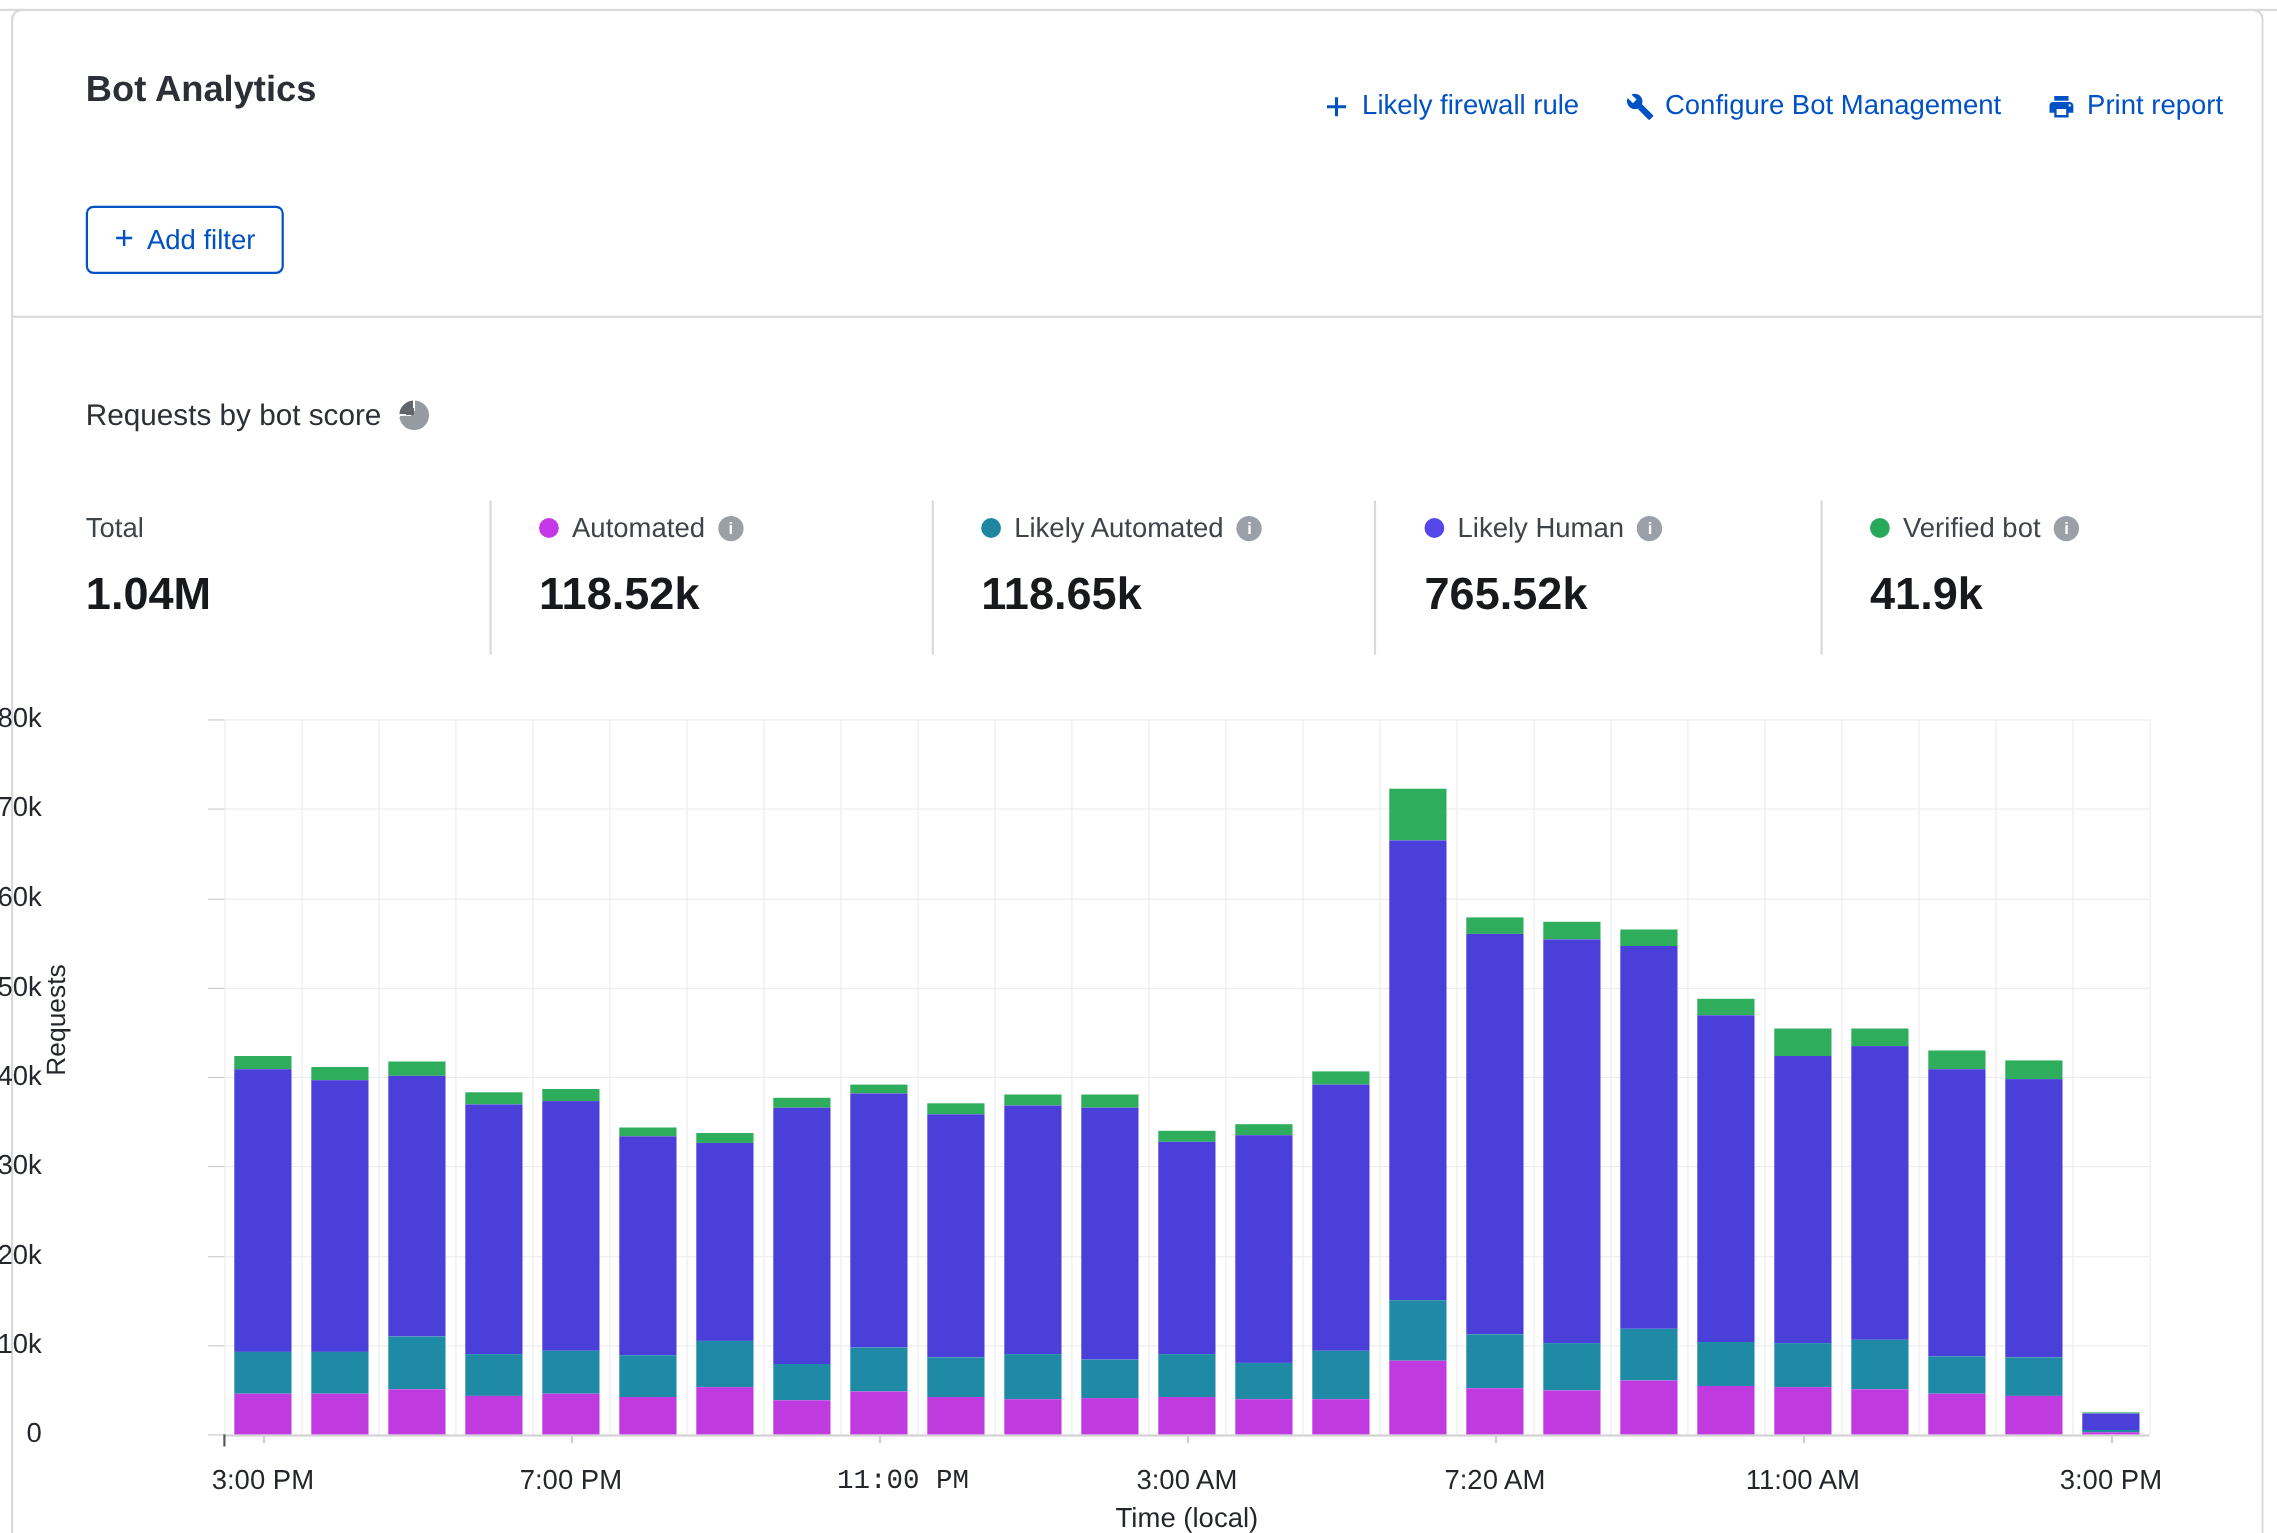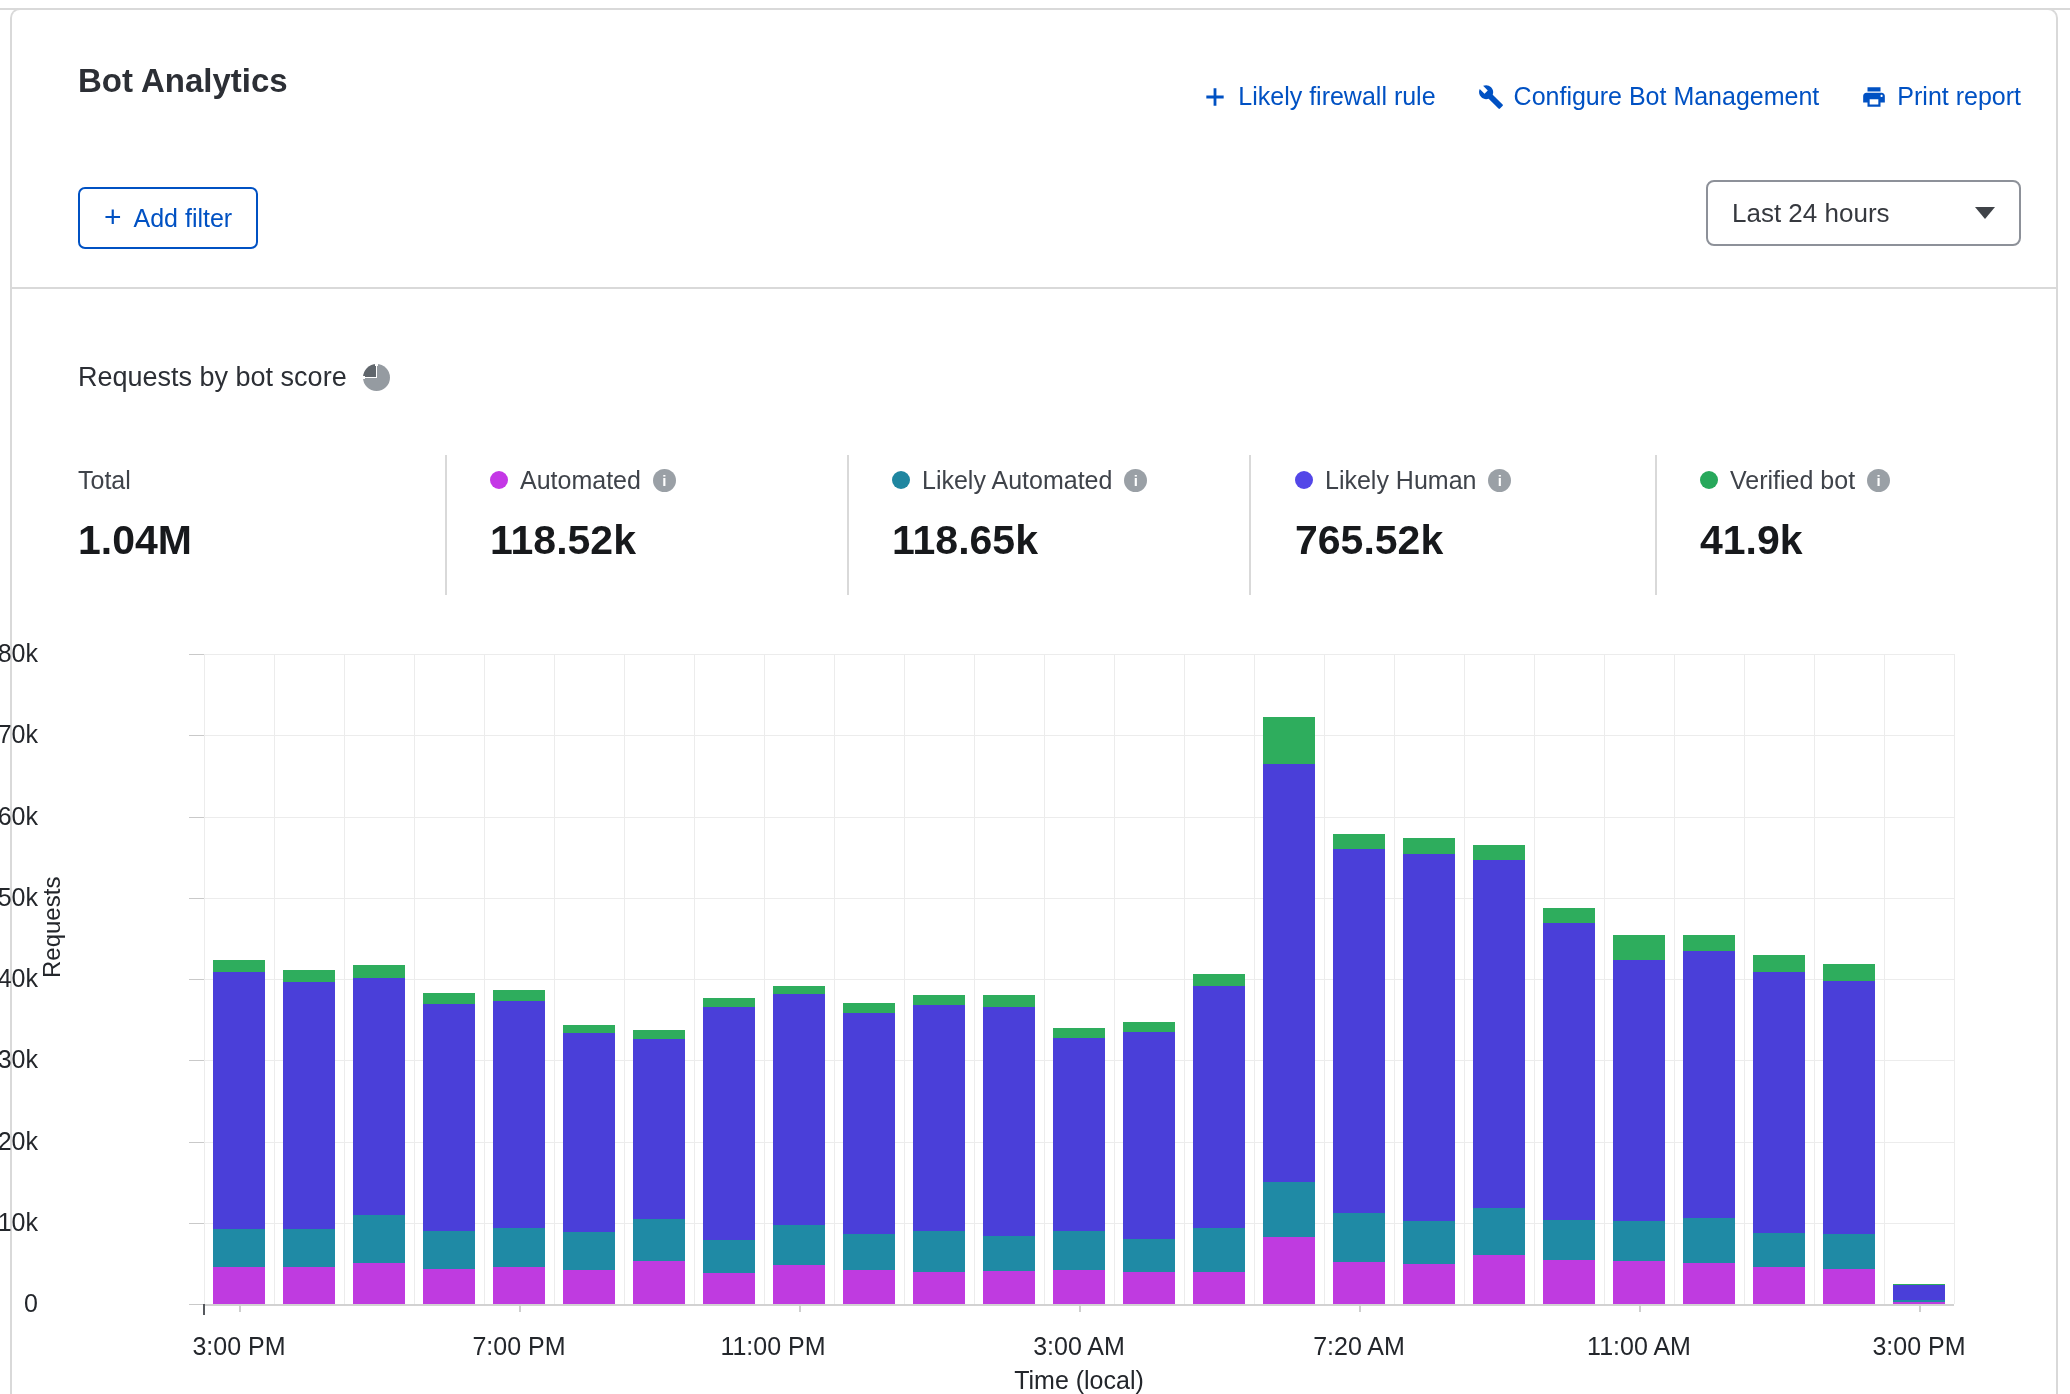--- a/index.html
+++ b/index.html
@@ -97,24 +97,20 @@
       </span>
       <span>Print report</span>
     </div>
   </div>
 
   <button class="add-filter">
     <span class="plus">+</span>
     <span>Add filter</span>
   </button>
 
-  <div class="time-range">
-    <span>Last 24 hours</span>
-    <span class="caret"></span>
-  </div>
 
   <div class="header-divider"></div>
 
   <div class="section-title">
     <span class="txt">Requests by bot score</span>
     <span class="pie-icon"></span>
   </div>
 
   <div class="stat" style="left:66px">
     <div class="lab-row">
@@ -413,21 +409,21 @@
           <div class="seg" style="height: 1.625px; background: rgb(31, 138, 165);"></div>
           <div class="seg" style="height: 15.4375px; background: rgb(74, 63, 217);"></div>
           <div class="seg" style="height: 0.8125px; background: rgb(46, 173, 93);"></div>
         </div>
       </div>
       <div class="xtick" style="left: 35px;"></div>
       <div class="xlab" style="left: 35px;">3:00 PM</div>
       <div class="xtick" style="left: 315px;"></div>
       <div class="xlab" style="left: 315px;">7:00 PM</div>
       <div class="xtick" style="left: 595px;"></div>
-      <div class="xlab" style="left: 569px;">11:00 PM</div>
+      <div class="xlab" style="left: 617px; font-family: Liberation Mono, monospace;">11:00 PM</div>
       <div class="xtick" style="left: 875px;"></div>
       <div class="xlab" style="left: 875px;">3:00 AM</div>
       <div class="xtick" style="left: 1155px;"></div>
       <div class="xlab" style="left: 1155px;">7:20 AM</div>
       <div class="xtick" style="left: 1435px;"></div>
       <div class="xlab" style="left: 1435px;">11:00 AM</div>
       <div class="xtick" style="left: 1715px;"></div>
       <div class="xlab" style="left: 1715px;">3:00 PM</div>
     </div>
   <div class="x-axis-title">Time (local)</div>

